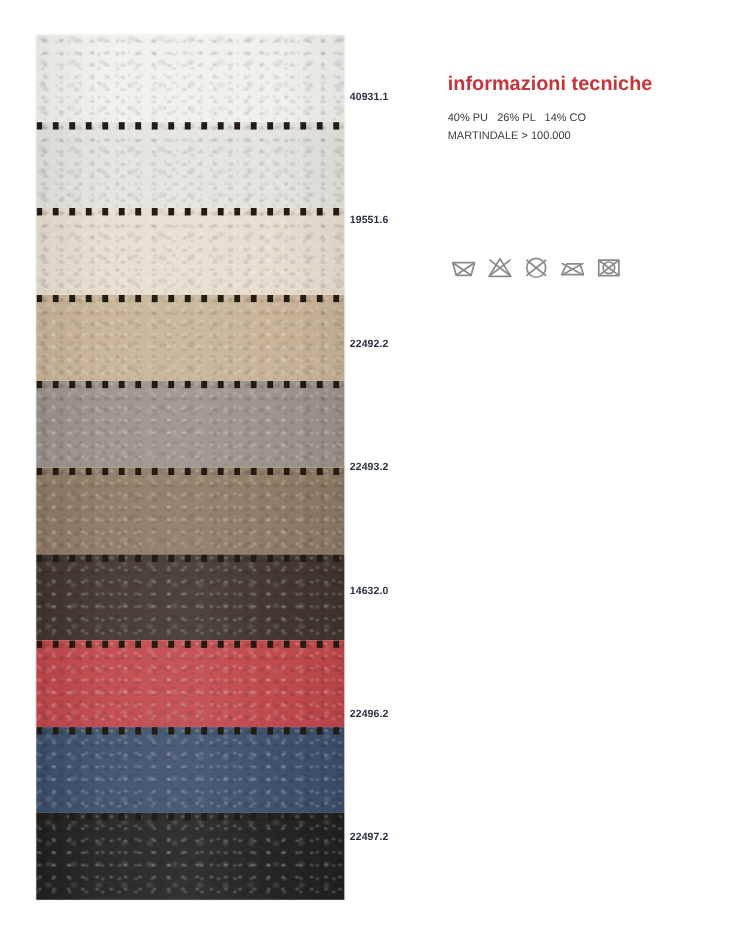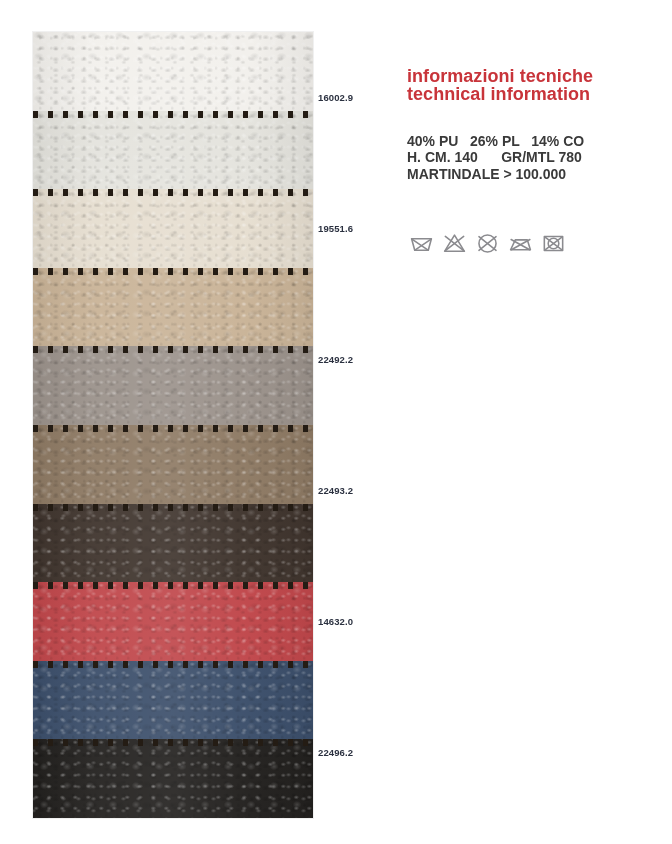--- a/index.html
+++ b/index.html
@@ -143,25 +143,24 @@
     width: 245px;
   }
   .tech-heading {
     color: #c8343a;
     font-weight: bold;
     font-size: 18px;
     line-height: 17.5px;
     letter-spacing: 0.05px;
   }
   .tech-spec-list {
-    margin-top: 30px;
+    margin-top: 14px;
     color: #3a3a3a;
-    font-size: 14px;
+    font-size: 10px;
     line-height: 16.3px;
-    font-weight: bold;
   }
   .tech-spec-line {
     white-space: pre;
   }
   .tech-spec-line.wrap {
     white-space: normal;
   }
 
   
   #care-symbols {
@@ -238,47 +237,48 @@
     <div class="swatch-band" style="background-color: rgb(35, 33, 31);">
       <div class="grain"></div>
       <div class="grain2"></div>
       <div class="sheen"></div>
       <div class="pinked-edge"></div>
     </div>
   </div>
 
 <div id="code-column">
     <div class="code-cell">
-      <span class="code-label">16002.9</span>
+      <span class="code-label">40931.1</span>
     </div>
     <div class="code-cell">
       <span class="code-label">19551.6</span>
     </div>
     <div class="code-cell">
       <span class="code-label">22492.2</span>
     </div>
     <div class="code-cell">
       <span class="code-label">22493.2</span>
     </div>
     <div class="code-cell">
       <span class="code-label">14632.0</span>
     </div>
     <div class="code-cell">
       <span class="code-label">22496.2</span>
+    </div>
+    <div class="code-cell">
+      <span class="code-label">22497.2</span>
     </div>
   </div>
 
 <div id="tech-info">
   <div class="tech-heading" style="color: rgb(200, 52, 58);">
     <div>informazioni tecniche</div>
-    <div>technical information</div>
   </div>
   <div class="tech-spec-list" style="color: rgb(58, 58, 58);">
       <div class="tech-spec-line">40% PU   26% PL   14% CO</div>
-      <div class="tech-spec-line">H. CM. 140      GR/MTL 780</div>
       <div class="tech-spec-line">MARTINDALE &gt; 100.000</div>
     </div>
 </div>
 
 <div id="care-symbols">
     <svg class="care-symbol" viewBox="0 0 24 24" aria-label="do not wash">
       <g fill="none" stroke="#8b8b8f" stroke-width="1.5" stroke-linejoin="round" stroke-linecap="round">
         <path d="M2.5 7.5 L21.5 7.5 L18.5 18.5 L5.5 18.5 Z"></path>
         <line x1="2.8" y1="7.8" x2="18.3" y2="18.3"></line>
         <line x1="21.2" y1="7.8" x2="5.7" y2="18.3"></line>

